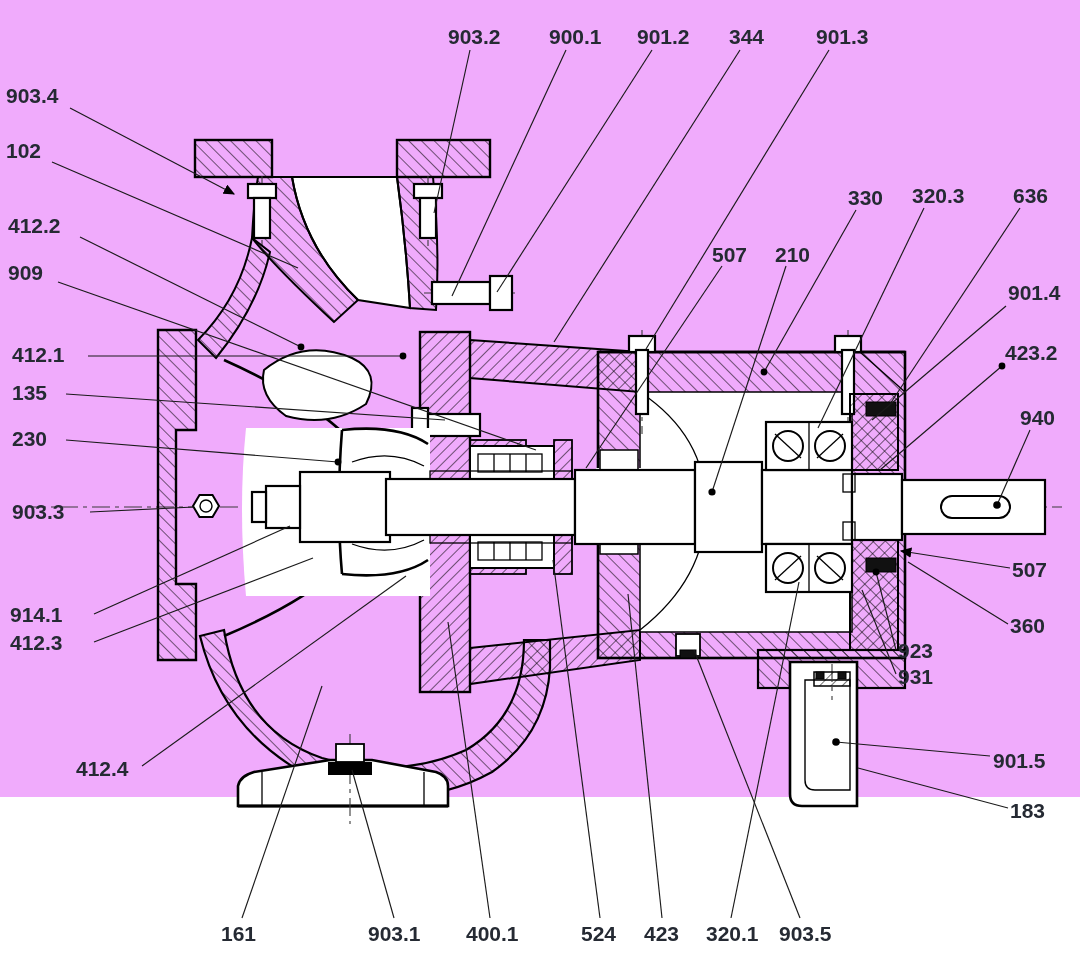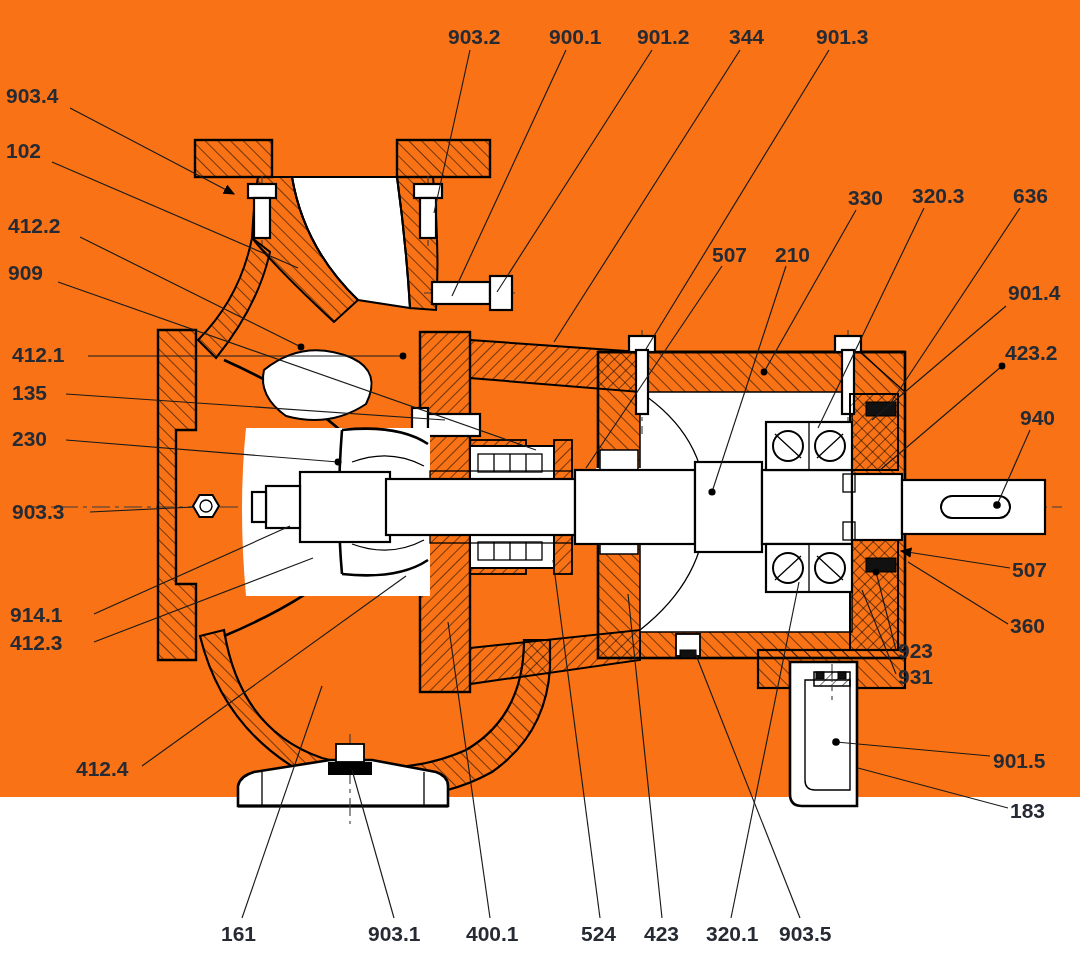--- a/index.html
+++ b/index.html
@@ -1,16 +1,16 @@
 <!DOCTYPE html>
 <html><head>
 <meta charset="utf-8">
 <style>
   html,body{margin:0;padding:0;background:#ffffff;width:1080px;height:958px;overflow:hidden;}
-  .stage{position:relative;width:1080px;height:797px;background:#f97316;}
+  .stage{position:relative;width:1080px;height:797px;background:#f0abfc;}
   svg{position:absolute;left:0;top:0;}
   .lbl{font-family:"Liberation Sans",sans-serif;font-size:21px;font-weight:bold;fill:#252a33;}
   .outline{fill:#ffffff;stroke:#000;stroke-width:2.2;}
   .thick{fill:none;stroke:#000;stroke-width:2.6;}
   .thin{fill:none;stroke:#000;stroke-width:1.3;}
   .leader{fill:none;stroke:#1a1a1a;stroke-width:1.15;}
   .cl{fill:none;stroke:#3a3a3a;stroke-width:1.1;stroke-dasharray:18 5 4 5;}
   .dark{fill:#111;stroke:#000;stroke-width:1;}
 </style>
 </head>

